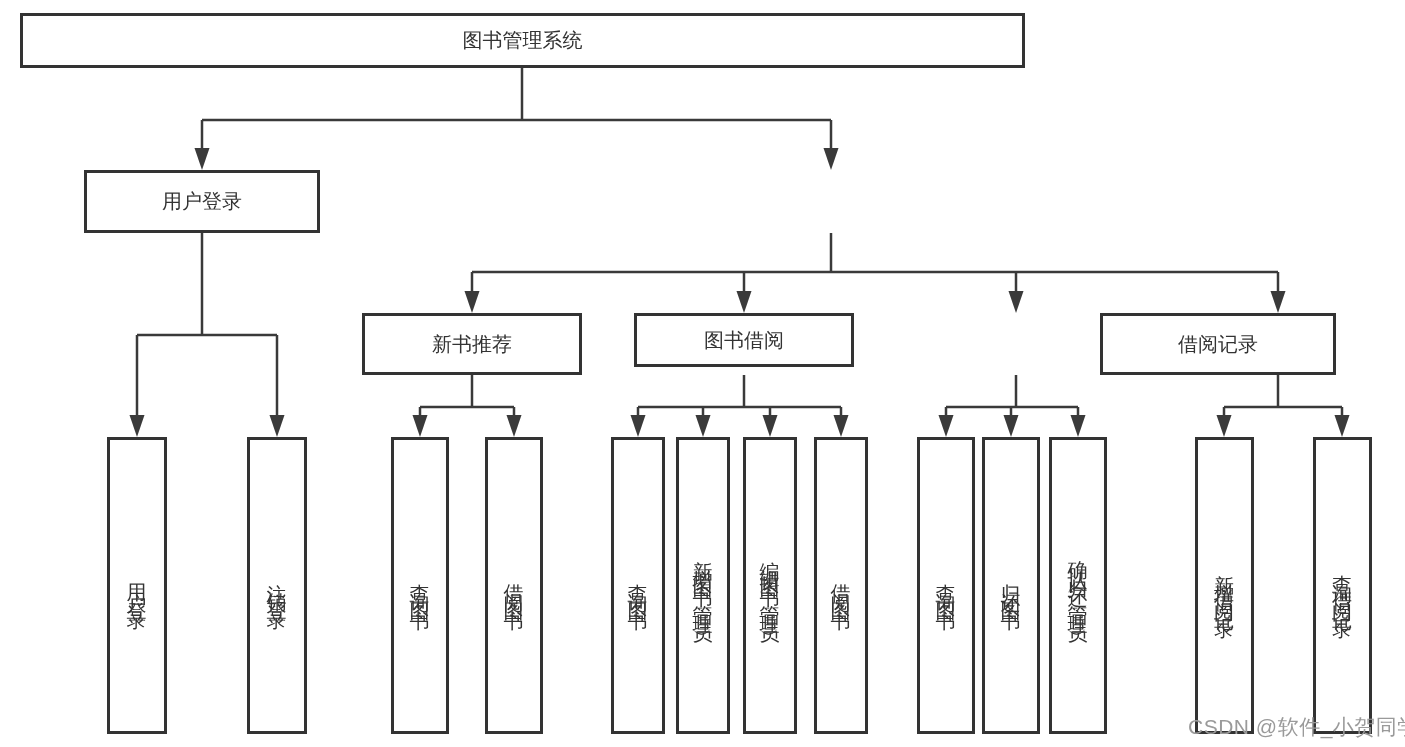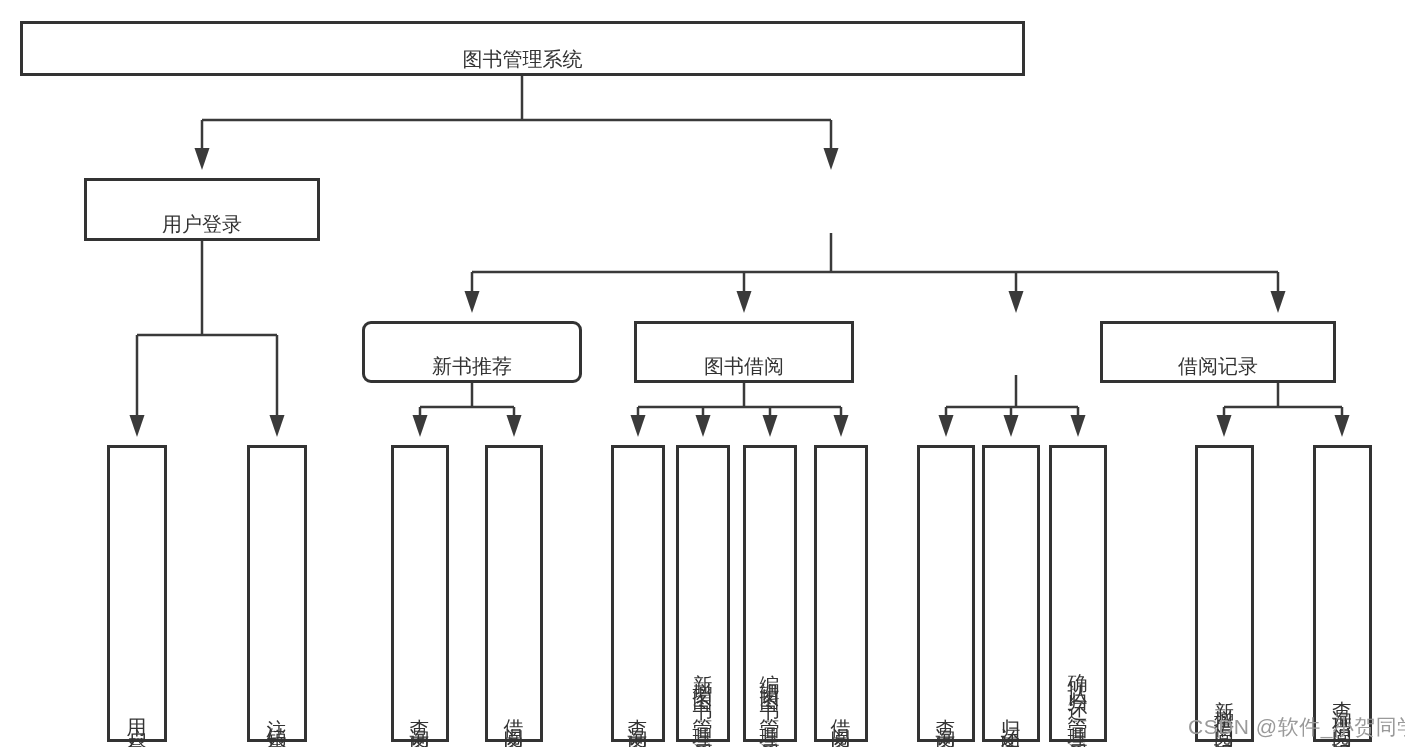--- a/index.html
+++ b/index.html
@@ -26,26 +26,25 @@
     width: 1405px; height: 747px;
   }
   svg.connectors line { stroke: var(--line); stroke-width: 2.5; }
   svg.connectors polygon { fill: var(--line); }
   .box {
     position: absolute;
     box-sizing: border-box;
     background: var(--box_fill);
     border: 3px solid var(--border);
     display: flex;
-    align-items: flex-end;
+    align-items: center;
     justify-content: center;
     color: var(--text);
     font-size: 20px;
     z-index: 2;
-    margin-top: 8px;
   }
   .vbox span {
     writing-mode: vertical-rl;
     text-orientation: mixed;
     letter-spacing: 9px;
     line-height: 1;
   }
   .watermark {
     position: absolute;
     left: 1188px;
@@ -139,24 +138,24 @@
   </svg>
 
   <div class="box" style="left:20px; top:13px; width:1005px; height:55px;">
     <span>图书管理系统</span>
   </div>
 
   <div class="box" style="left:84px; top:170px; width:236px; height:63px;">
     <span>用户登录</span>
   </div>
 
-  <div class="box" style="left:362px; top:313px; width:220px; height:62px;border-radius:9px;">
+  <div class="box" style="left:362px; top:313px; width:220px; height:62px;">
     <span>新书推荐</span>
   </div>
-  <div class="box" style="left:634px; top:313px; width:220px; height:62px;">
+  <div class="box" style="left:634px; top:313px; width:220px; height:54px;">
     <span>图书借阅</span>
   </div>
   <div class="box" style="left:1100px; top:313px; width:236px; height:62px;">
     <span>借阅记录</span>
   </div>
 
   <div class="box vbox" style="left:107px; top:437px; width:60px; height:297px;">
     <span>用户登录</span>
   </div>
   <div class="box vbox" style="left:247px; top:437px; width:60px; height:297px;">

